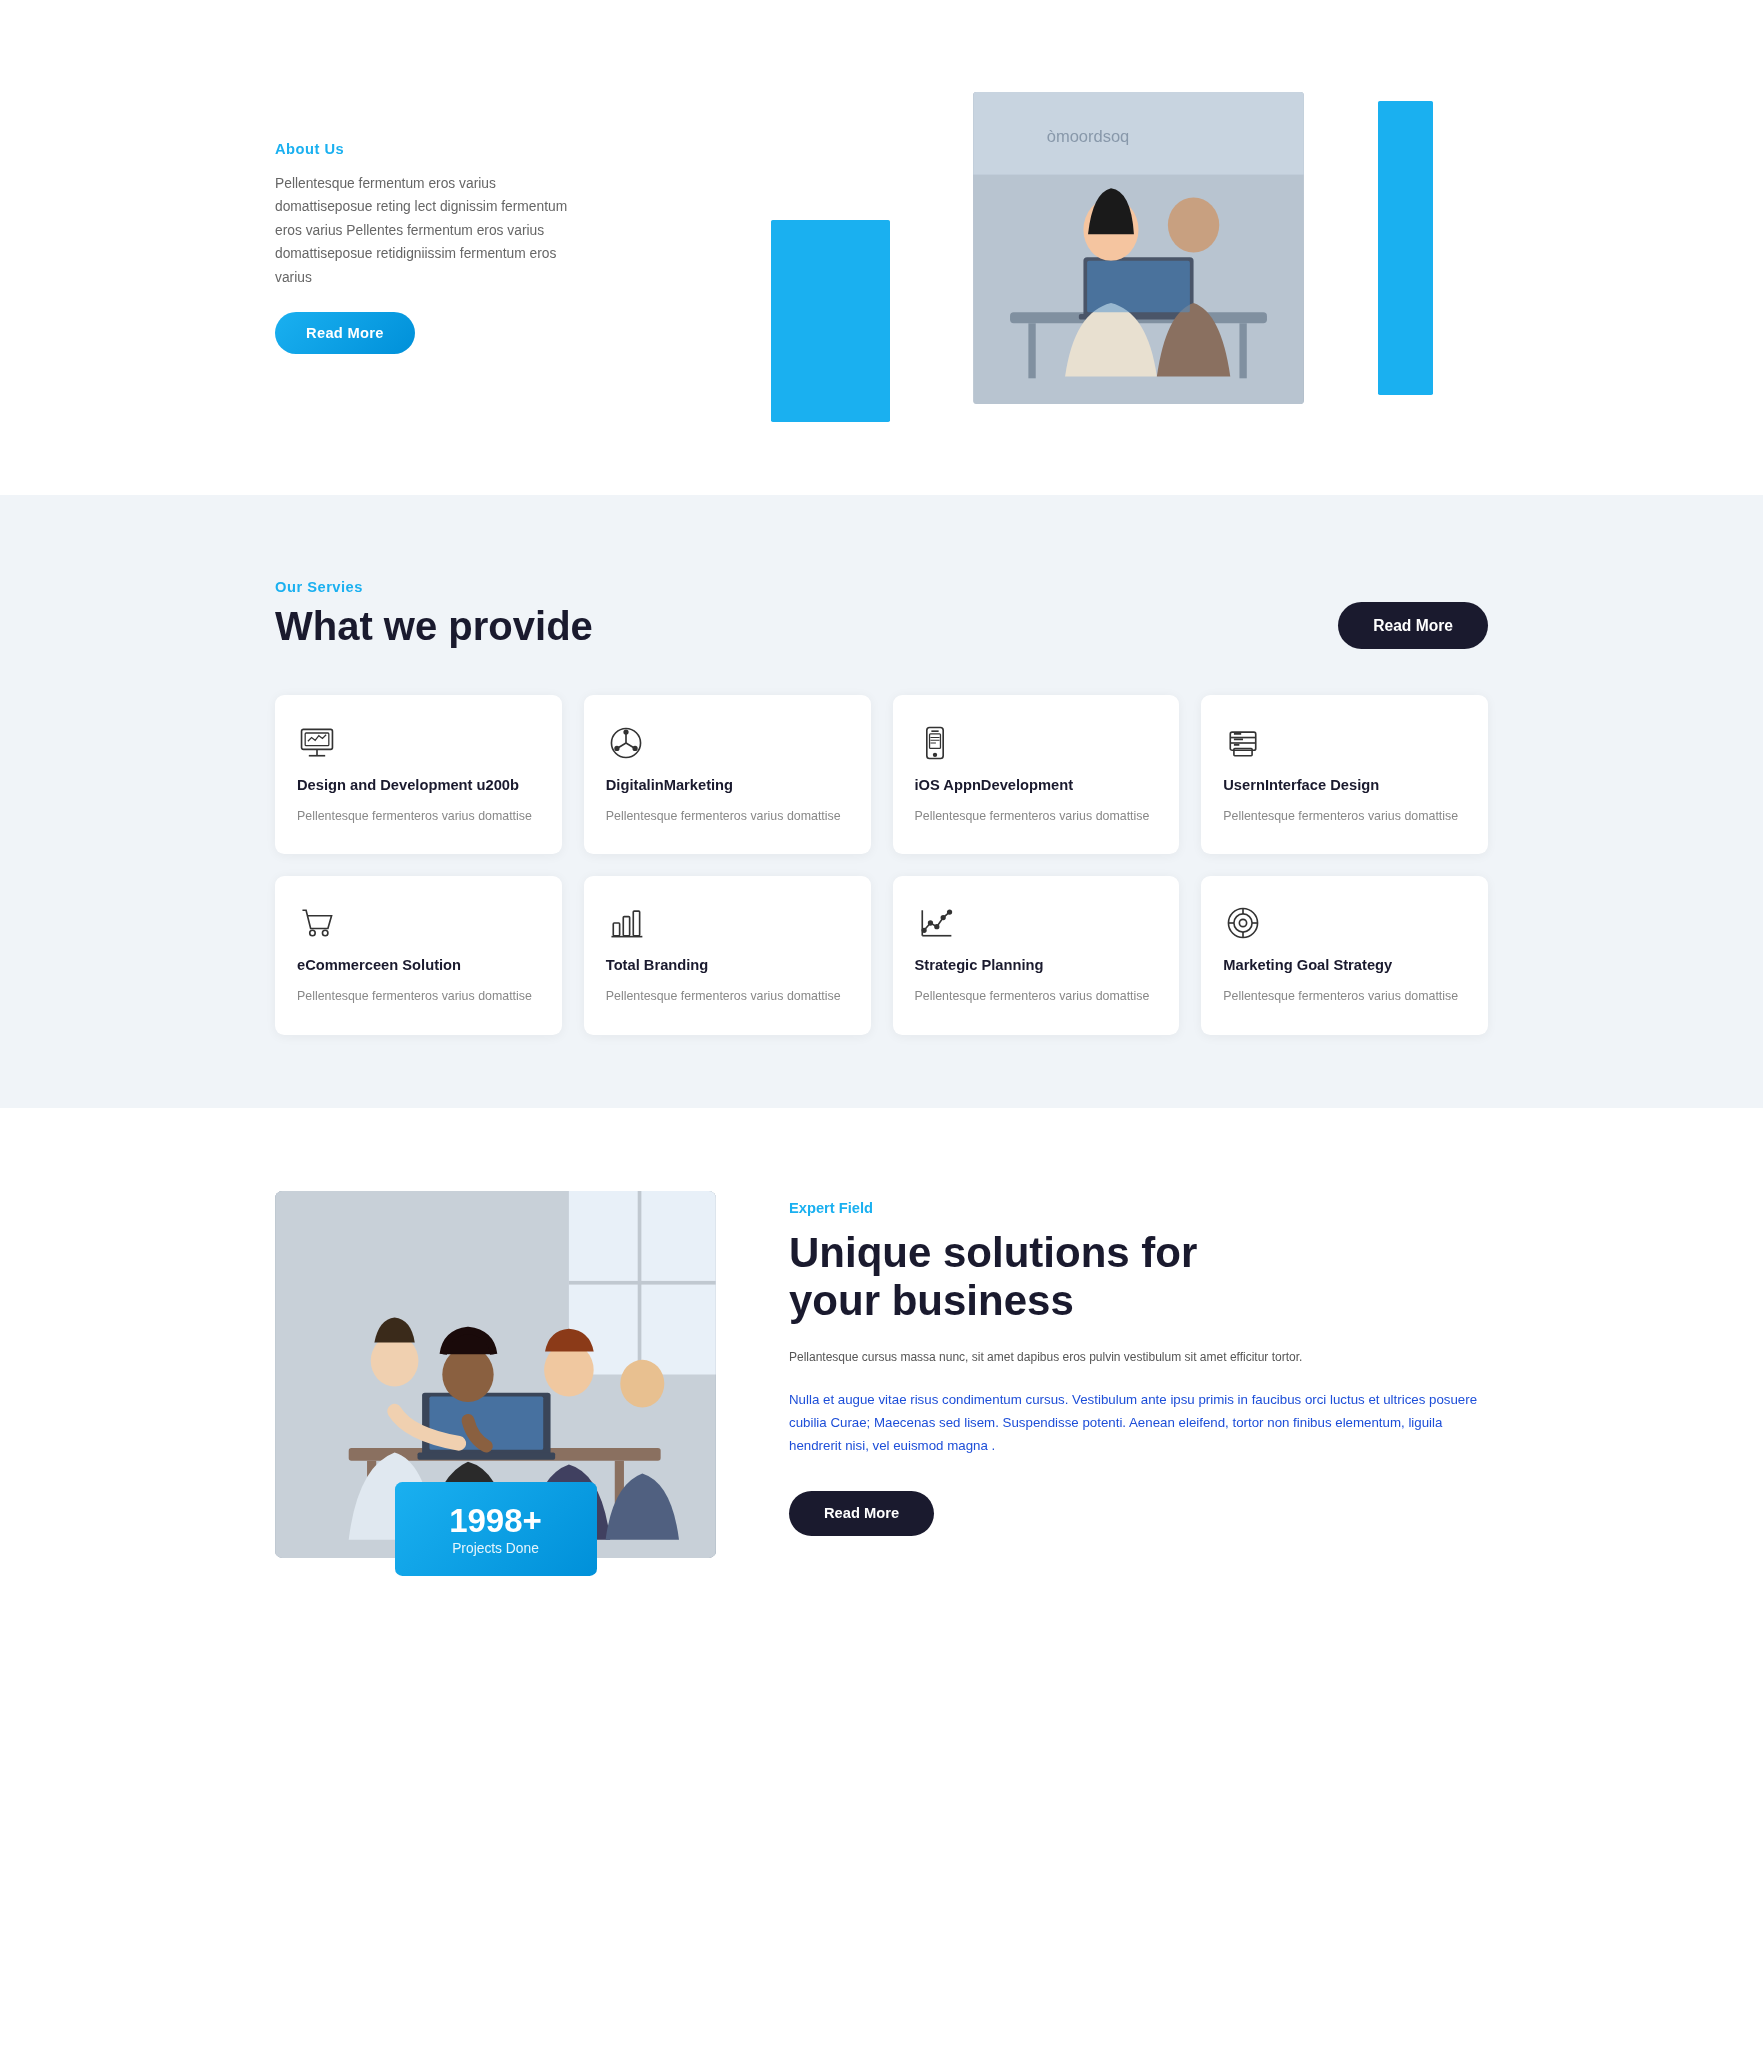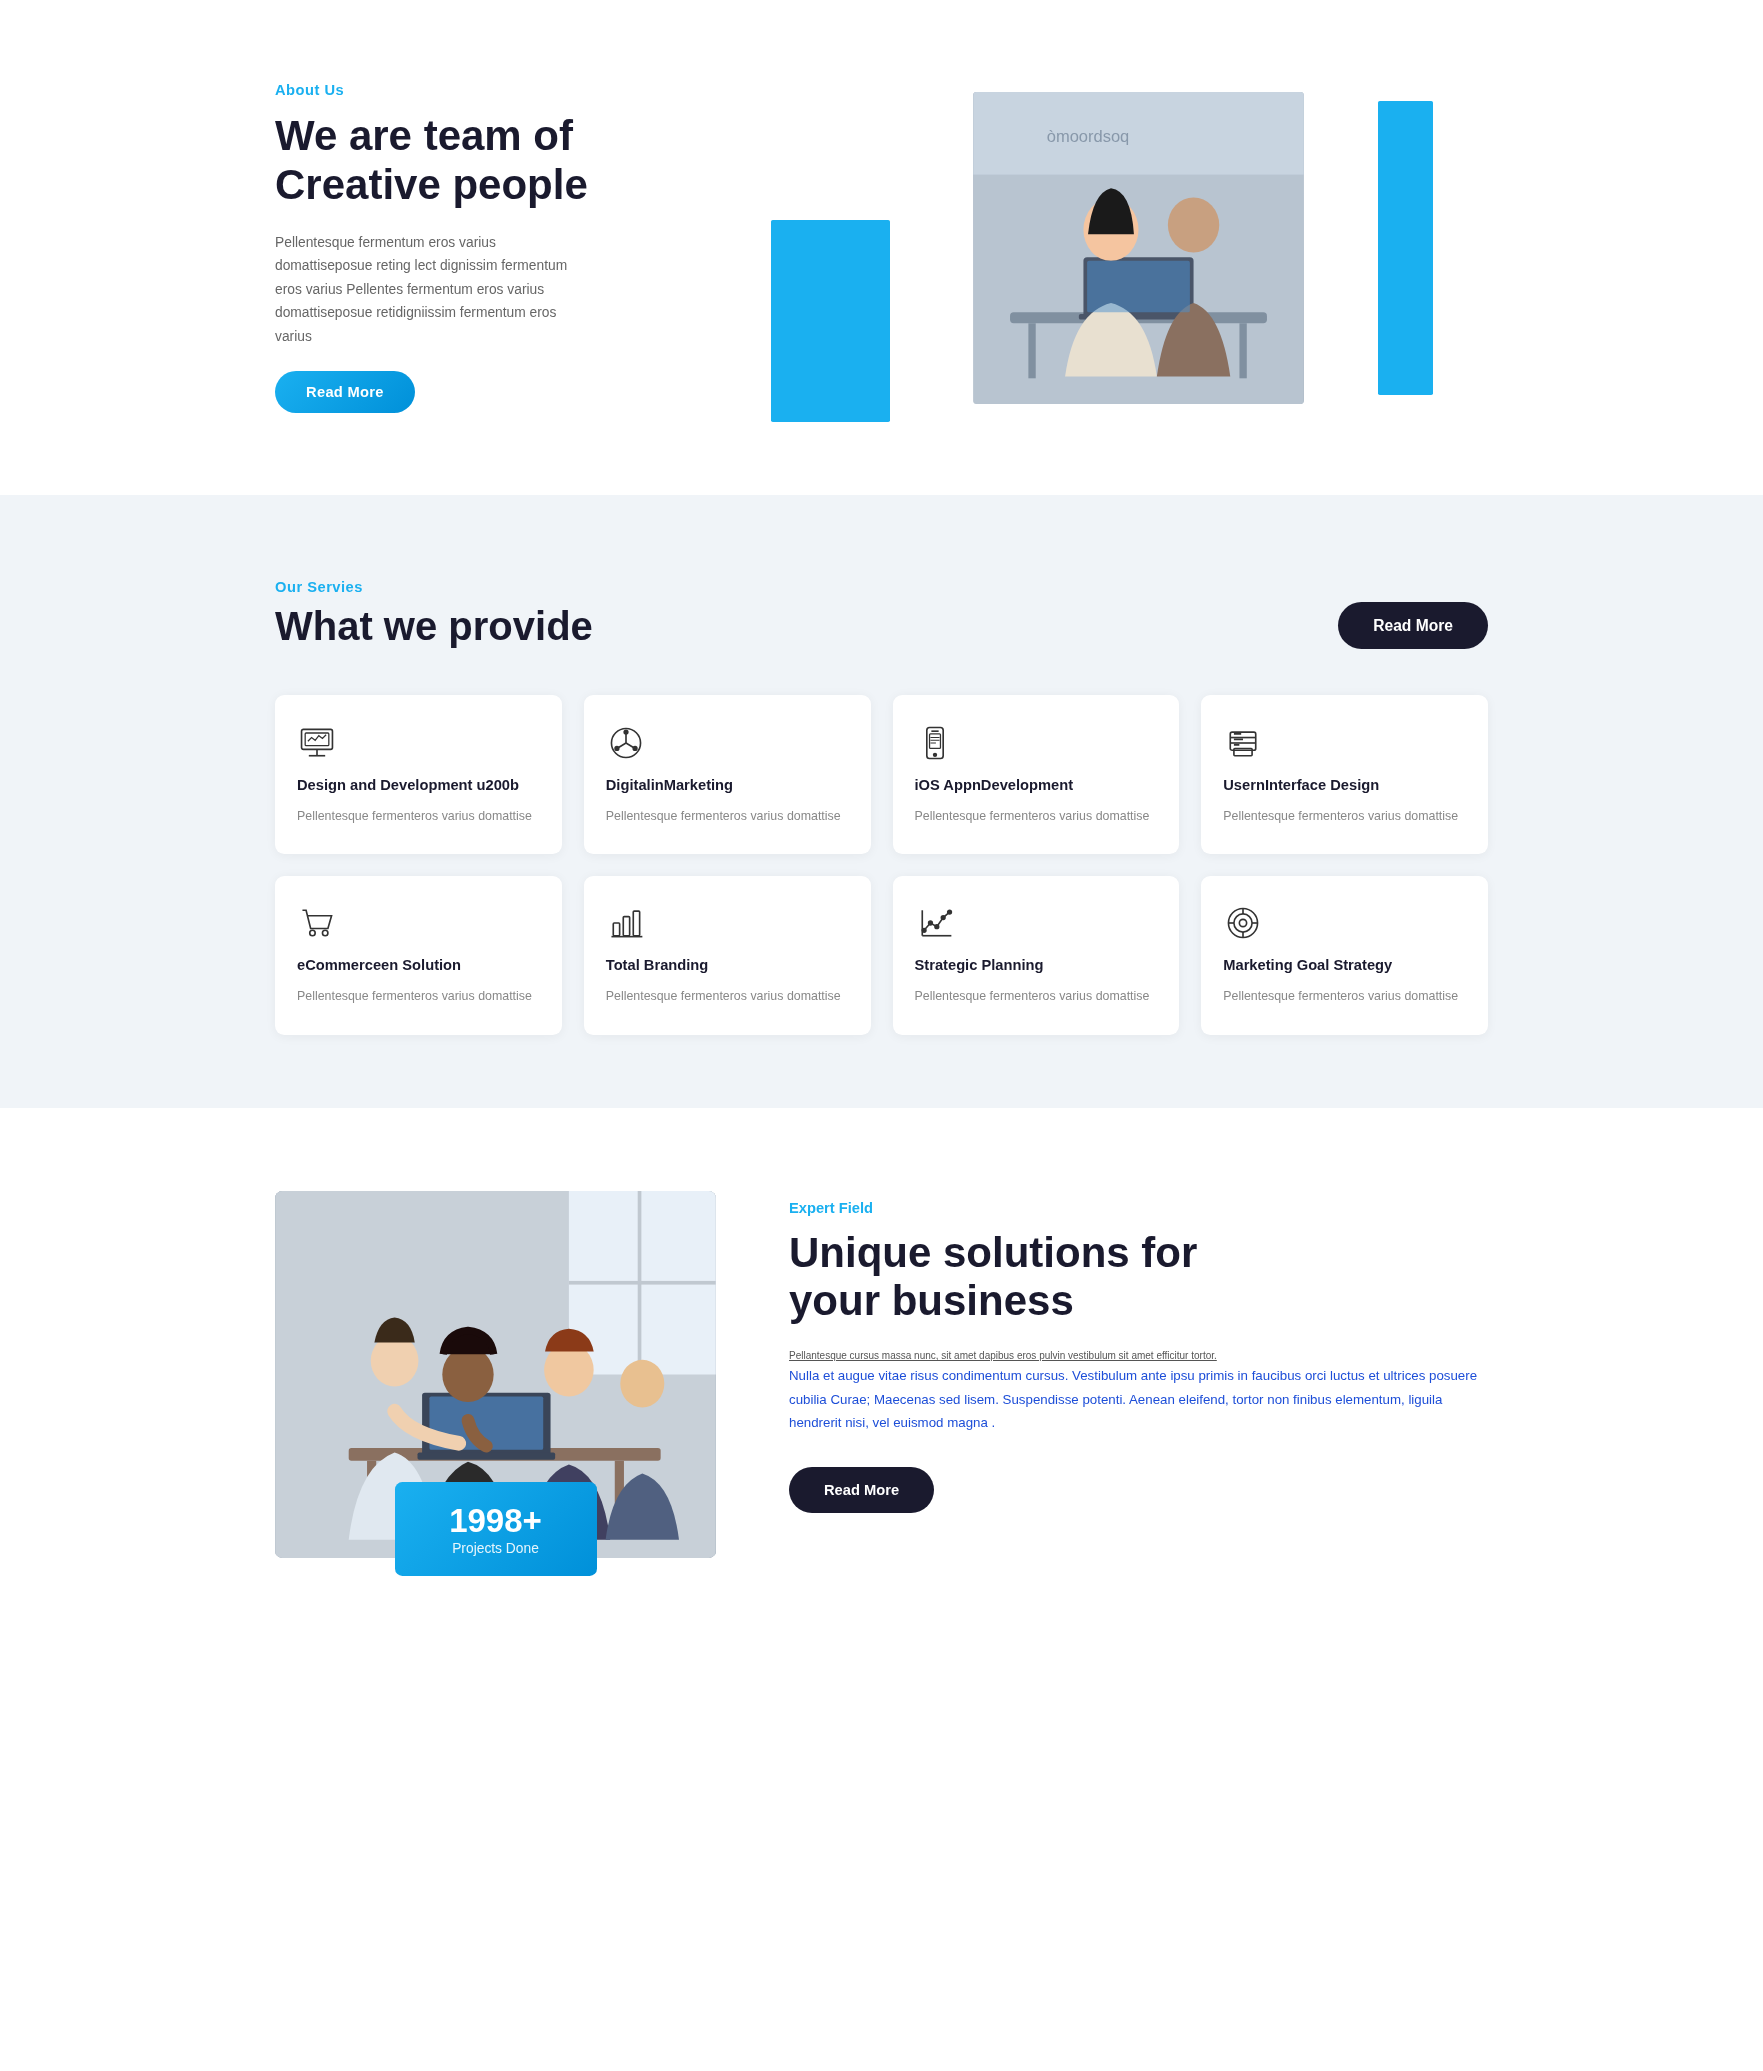--- a/index.html
+++ b/index.html
@@ -221,25 +221,25 @@
       margin-bottom: 13px;
     }
     .expert-title {
       font-size: 42px;
       font-weight: 800;
       color: #1a1a2e;
       line-height: 1.15;
       margin-bottom: 22px;
     }
     .expert-intro {
-      font-size: 10px;
+      font-size: 12px;
       color: #555;
       line-height: 1.7;
+      margin-bottom: 20px;
       font-weight: 500;
-      text-decoration: underline;
     }
     .expert-body {
       font-size: 13.3px;
       color: #1d4ed8;
       line-height: 1.75;
       margin-bottom: 33px;
     }
     .btn-dark-expert {
       background: #1a1a2e;
       color: #fff;
@@ -256,24 +256,20 @@
       width: 40px;
       height: 40px;
     }
   </style>
 </head>
 <body>
 
 <section class="about-section">
   <div class="about-text">
     <div class="about-tag">About Us</div>
-    <h2 class="about-title">
-      <span>We are team of</span><br>
-      <span>Creative people</span>
-    </h2>
     <p class="about-desc">Pellentesque fermentum eros varius domattiseposue reting lect dignissim fermentum eros varius Pellentes fermentum eros varius domattiseposue retidigniissim fermentum eros varius</p>
     <button class="btn-blue">Read More</button>
   </div>
   <div class="about-image-wrapper">
     <div class="blue-rect-left"></div>
     <div class="blue-rect-right"></div>
     <div class="about-photo">
       <div class="photo-placeholder">
         <svg class="person-svg" viewBox="0 0 360 340" xmlns="http://www.w3.org/2000/svg">
 

